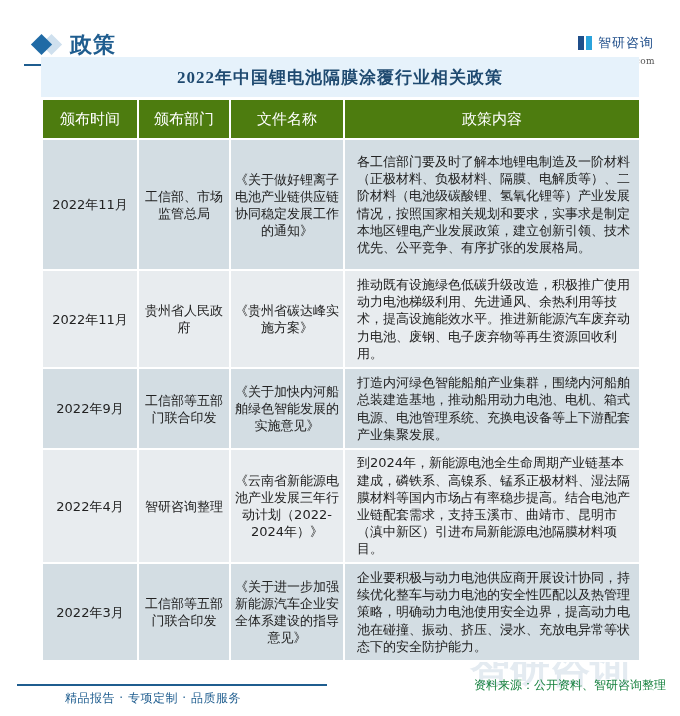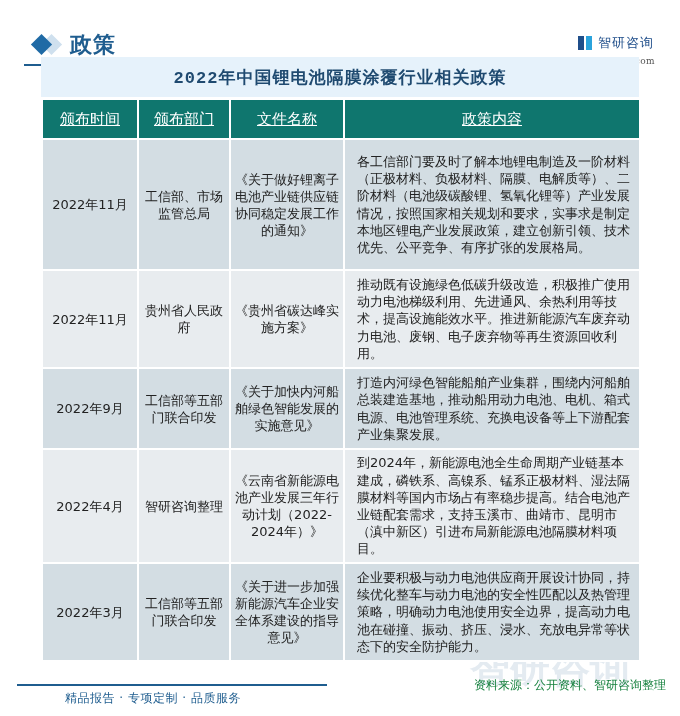--- a/index.html
+++ b/index.html
@@ -15,23 +15,23 @@
   .header-line { position: absolute; left: 24px; top: 44px; width: 506px; height: 1.5px; background: #1f5d8f; }
 
   .logo { position: absolute; left: 578px; top: 14px; width: 100px; }
   .logo-icon { position: absolute; left: 0; top: 2px; width: 14px; height: 14px; }
   .logo-icon .a { position: absolute; left: 0; top: 0; width: 6px; height: 14px; background: #1f4e8a; }
   .logo-icon .b { position: absolute; left: 8px; top: 0; width: 6px; height: 14px; background: #2aa3dc; }
   .logo-name { position: absolute; left: 20px; top: 0; font-size: 13px; color: #1f4e8a; letter-spacing: 1px; white-space: nowrap; }
   .logo-url { position: absolute; left: 0; top: 22px; font-size: 9px; color: #555; font-family: "DejaVu Serif", serif; white-space: nowrap; letter-spacing: 0.3px; }
 
   .table-wrap { position: absolute; left: 41px; top: 57px; width: 598px; }
-  .table-title { height: 40px; background: #e6f2fb; display: flex; align-items: center; justify-content: center; font-family: Liberation Mono, monospace; font-weight: bold; font-size: 17px; color: #1f4a70; letter-spacing: 1px; }
+  .table-title { height: 40px; background: #e6f2fb; display: flex; align-items: center; justify-content: center; font-family: Liberation Serif, serif; font-weight: bold; font-size: 17px; color: #1f4a70; letter-spacing: 1px; }
   table { width: 598px; border-collapse: collapse; table-layout: fixed; margin-top: 3px; }
-  th { background: #0f766e; color: #fff; font-weight: normal; font-size: 15px; height: 39px; border-left: 2px solid #fff; border-right: 2px solid #fff; text-decoration: underline; }
+  th { background: #4d7c0f; color: #fff; font-weight: normal; font-size: 15px; height: 39px; border-left: 2px solid #fff; border-right: 2px solid #fff; }
   td { font-size: 13px; line-height: 17px; color: #222; border: 2px solid #fff; text-align: center; vertical-align: middle; }
   td.content { text-align: left; padding: 3px 8px 3px 12px; line-height: 17.2px; }
   td.name { padding: 0 4px; }
   tr.odd td { background: #d3dde3; }
   tr.even td { background: #e8ecef; }
 
   .footer-line { position: absolute; left: 17px; top: 684px; width: 310px; height: 1.5px; background: #1f5d8f; }
   .footer-left { position: absolute; left: 17px; top: 690px; font-size: 12px; color: #1f5d8f; letter-spacing: 0.5px; margin-left: 48px; }
   .footer-right { position: absolute; right: 14px; top: 677px; font-size: 12px; color: #15803d; }
 </style>

